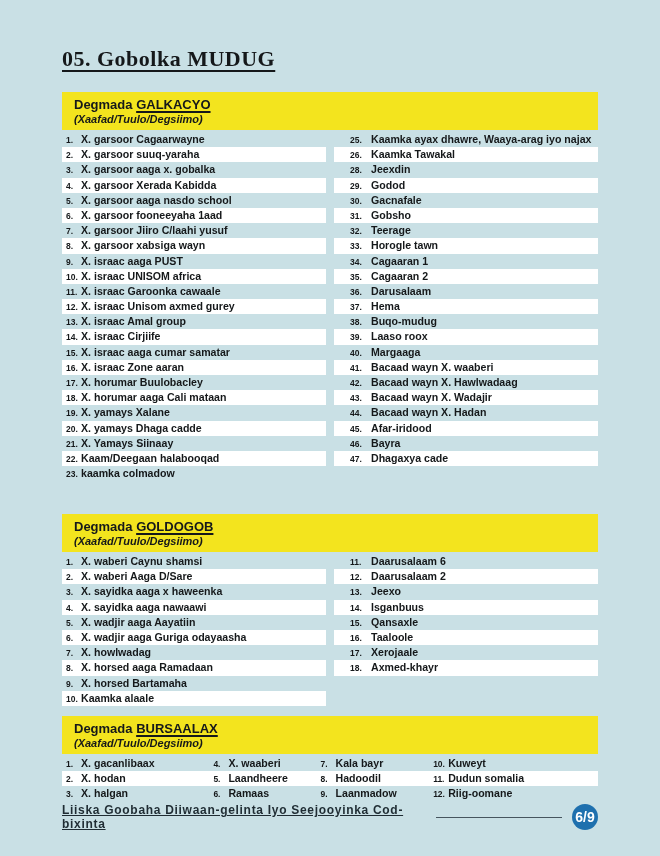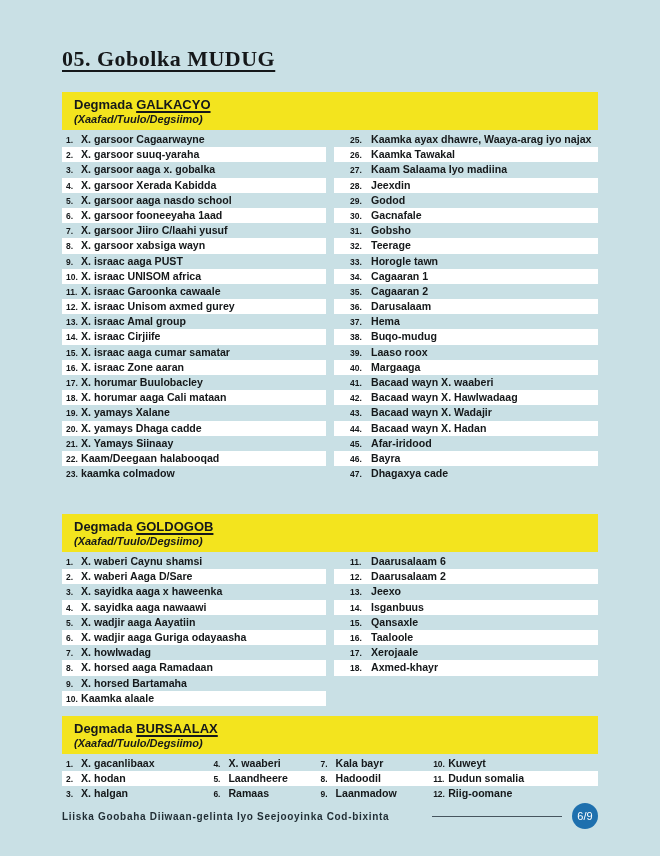--- a/index.html
+++ b/index.html
@@ -32,24 +32,24 @@
   .num{font-size:8.5px;font-weight:700;flex:none;width:15px;}
   .wide-num .num{width:21px;margin-left:12px;}
   .txt{font-size:10.6px;font-weight:700;}
 
   .grid-rows{margin-top:2px;}
   .b-row{display:grid;grid-template-columns:27.5% 20% 21% 31.5%;height:15.2px;line-height:15.2px;}
   .b-row:nth-child(even){background:var(--row_stripe);}
   .b-cell{display:flex;align-items:baseline;padding-left:4px;white-space:nowrap;}
 
   .footer{position:absolute;left:62px;top:803px;width:536px;display:flex;align-items:center;}
-  .footer-caption{font-size:10px;font-weight:700;letter-spacing:.7px;color:#1f2c33;}
+  .footer-caption{font-size:12px;font-weight:700;letter-spacing:.7px;color:#1f2c33;text-decoration:underline;}
   .footer-rule{margin-left:auto;width:130px;border-top:1.8px solid var(--footer_rule);margin-right:10px;}
   .badge{width:26px;height:26px;border-radius:50%;background:var(--page_badge_bg);
-         color:var(--page_badge_text);font-size:11px;font-weight:400;
+         color:var(--page_badge_text);font-size:14px;font-weight:700;
          display:flex;align-items:center;justify-content:center;flex:none;}
 </style>
 </head>
 <body>
 
 <div class="page">
 
   <h1 class="title">05. Gobolka MUDUG</h1>
 
   <section class="district" id="sec-0">
@@ -156,24 +156,20 @@
           <ol class="col wide-num">
             <li class="row">
               <span class="num">25.</span>
               <span class="txt">Kaamka ayax dhawre, Waaya-arag iyo najax</span>
             </li>
             <li class="row">
               <span class="num">26.</span>
               <span class="txt">Kaamka Tawakal</span>
             </li>
             <li class="row">
-              <span class="num">27.</span>
-              <span class="txt">Kaam Salaama Iyo madiina</span>
-            </li>
-            <li class="row">
               <span class="num">28.</span>
               <span class="txt">Jeexdin</span>
             </li>
             <li class="row">
               <span class="num">29.</span>
               <span class="txt">Godod</span>
             </li>
             <li class="row">
               <span class="num">30.</span>
               <span class="txt">Gacnafale</span>

